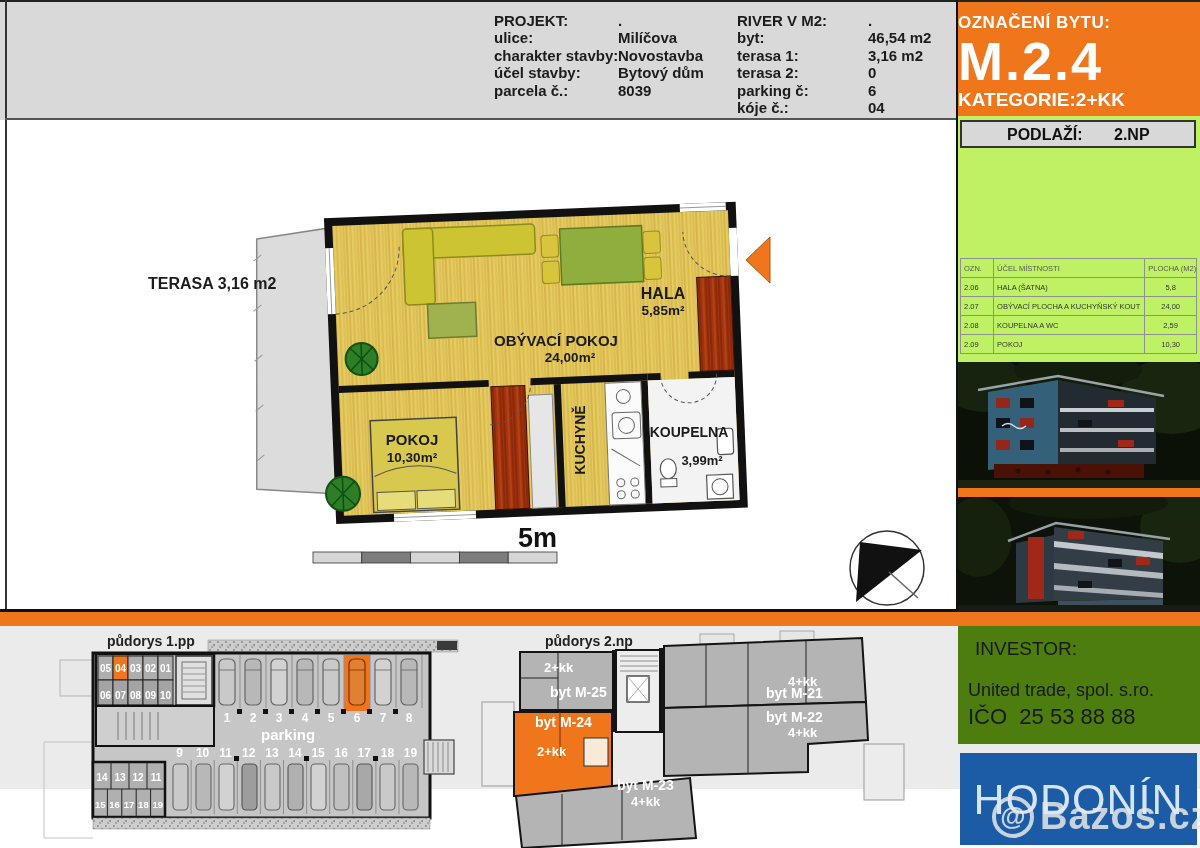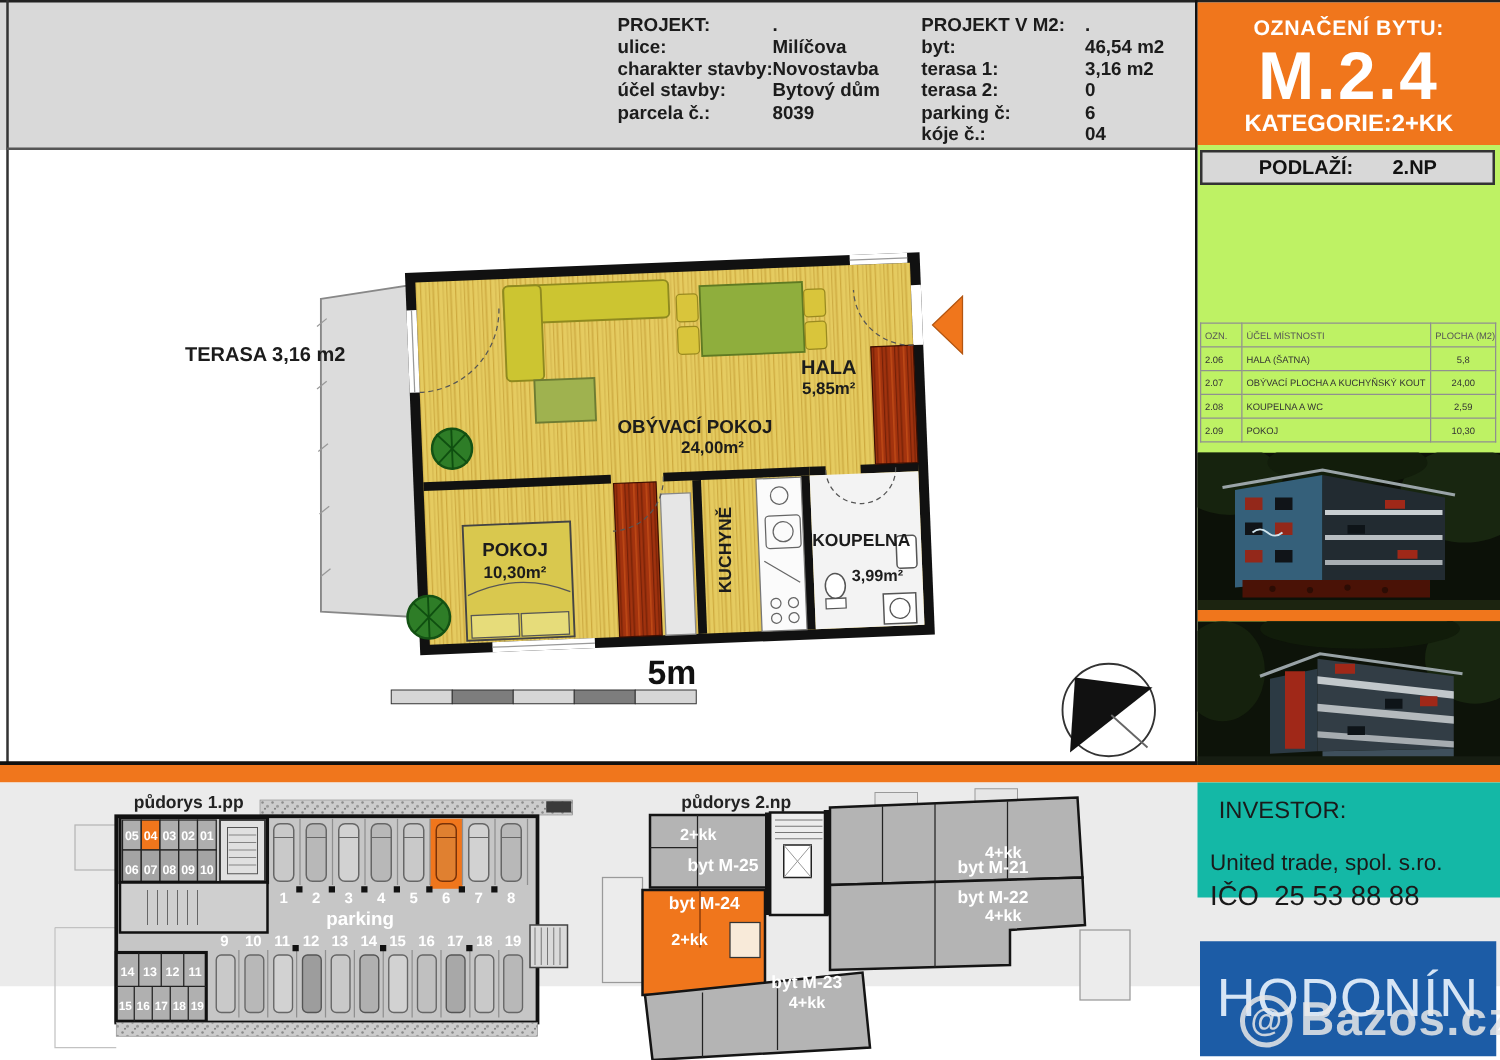--- a/index.html
+++ b/index.html
@@ -23,21 +23,21 @@
   .info-block { position:absolute; top:10px; font-size:15px; font-weight:bold; color:#1c1c1c; }
   .info-row { height:17.4px; line-height:17.4px; white-space:nowrap; }
   .info-label { display:inline-block; }
   .projekt-block { left:479px; width:275px;margin-left:15px; }
   .projekt-block .info-value { position:absolute; left:124px; }
   .plocha-block { left:737px; width:220px; }
   .plocha-block .info-value { position:absolute; left:131px; }
   .info-row { position:relative; }
 
   .oznaceni-box { position:absolute; left:958px; top:0; width:242px; height:116px;
-                  background:#f0761c; color:#fff; text-align:center; }
+                  background:#f0761c; color:#fff; }
   .ozn-label { margin-top:11px; font-size:17px; font-weight:bold; letter-spacing:0.5px; }
   .ozn-unit { font-size:54px; font-weight:bold; line-height:56px; letter-spacing:2px; }
   .ozn-kat { font-size:19px; font-weight:bold; }
 
   
   .right-col { position:absolute; left:958px; top:116px; width:242px; height:511px; background:#bef264; }
   .podlazi-bar { position:absolute; left:2px; top:4px; width:236px; height:28px;
                  background:#d8d8d8; border:2px solid #333; }
   .podlazi-label { position:absolute; left:45px; top:4px; font-size:16px; font-weight:bold; color:#111; }
   .podlazi-value { position:absolute; left:152px; top:4px; font-size:16px; font-weight:bold; color:#111; }
@@ -58,21 +58,21 @@
   .line-left { position:absolute; left:5px; top:0; width:2px; height:612px; background:#333; }
   .line-header-bottom { position:absolute; left:5px; top:118px; width:951px; height:2px; background:#555; }
   .line-main-right { position:absolute; left:956px; top:0; width:2px; height:612px; background:#111; }
   .line-above-orange { position:absolute; left:0; top:609px; width:958px; height:3px; background:#111; }
   .orange-bar { position:absolute; left:0; top:612px; width:1200px; height:14px; background:#f0761c; }
 
   
   .bottom-band { position:absolute; left:0; top:626px; width:1200px; height:163px; background:#ebebeb; }
   .plans-svg { position:absolute; left:40px; top:2px; }
 
-  .investor-box { position:absolute; left:958px; top:626px; width:242px; height:92px; background:#14b8a6; }
+  .investor-box { position:absolute; left:958px; top:626px; width:242px; height:118px; background:#4d7c0f; }
   .investor-title { position:absolute; left:17px; top:12px; font-size:19px; color:#1a1a1a; }
   .investor-company { position:absolute; left:10px; top:54px; font-size:18px; color:#1a1a1a; }
   .investor-ico { position:absolute; left:10px; top:78px; font-size:22px; color:#1a1a1a; white-space:pre-wrap; }
 
   .hodonin-box { position:absolute; left:960px; top:753px; width:237px; height:92px;
                  background:#1c5ca6; display:flex; align-items:center; justify-content:center; }
   .hodonin-text { color:#d6e5f5; font-size:43px; letter-spacing:1px; font-weight:normal; }
 
   .watermark { position:absolute; left:992px; top:795px; display:flex; align-items:center; gap:6px;
                color:rgba(232,232,232,0.85); pointer-events:none; }
@@ -116,21 +116,21 @@
         <span class="info-value">Bytový dům</span>
       </div>
       <div class="info-row">
         <span class="info-label">parcela č.:</span>
         <span class="info-value">8039</span>
       </div>
     </div>
 
     <div class="info-block plocha-block">
       <div class="info-row">
-        <span class="info-label">PROJEKT V M2:</span>
+        <span class="info-label">RIVER V M2:</span>
         <span class="info-value">.</span>
       </div>
       <div class="info-row">
         <span class="info-label">byt:</span>
         <span class="info-value">46,54 m2</span>
       </div>
       <div class="info-row">
         <span class="info-label">terasa 1:</span>
         <span class="info-value">3,16 m2</span>
       </div>

